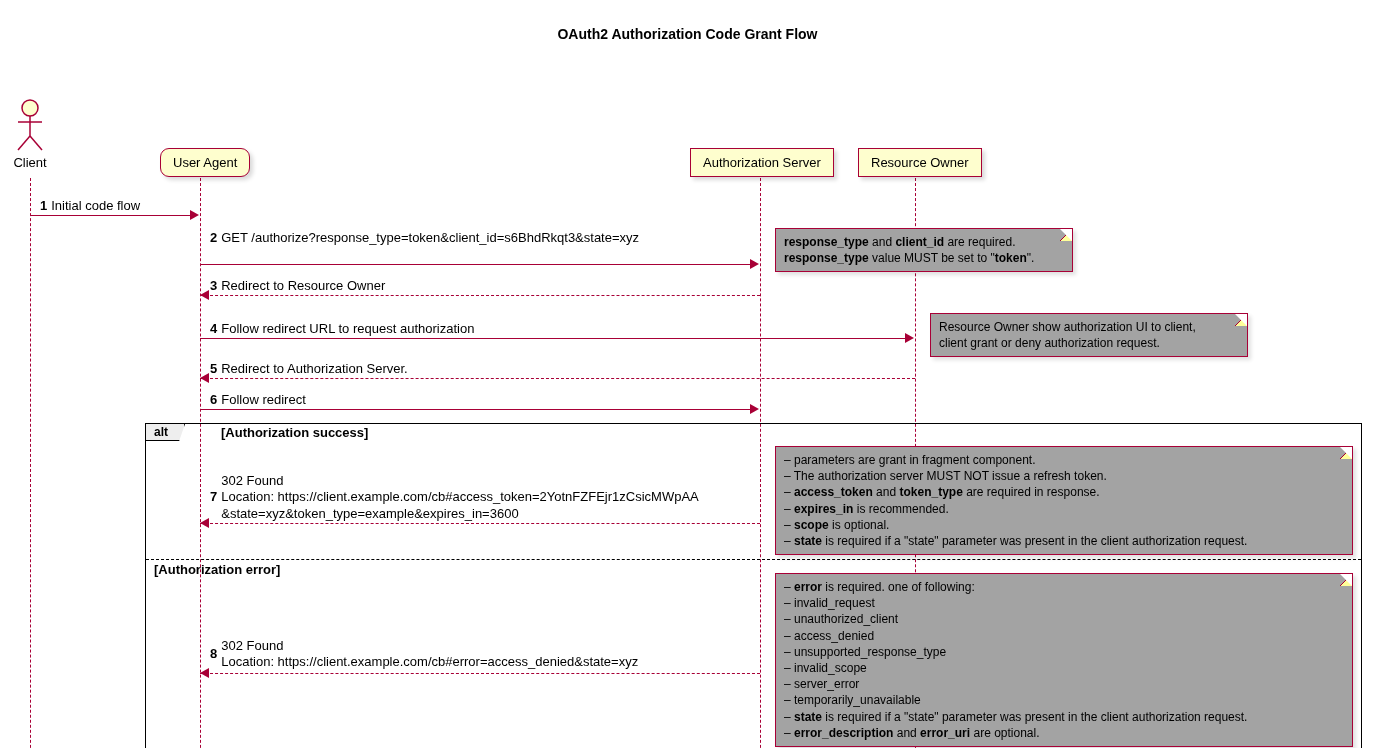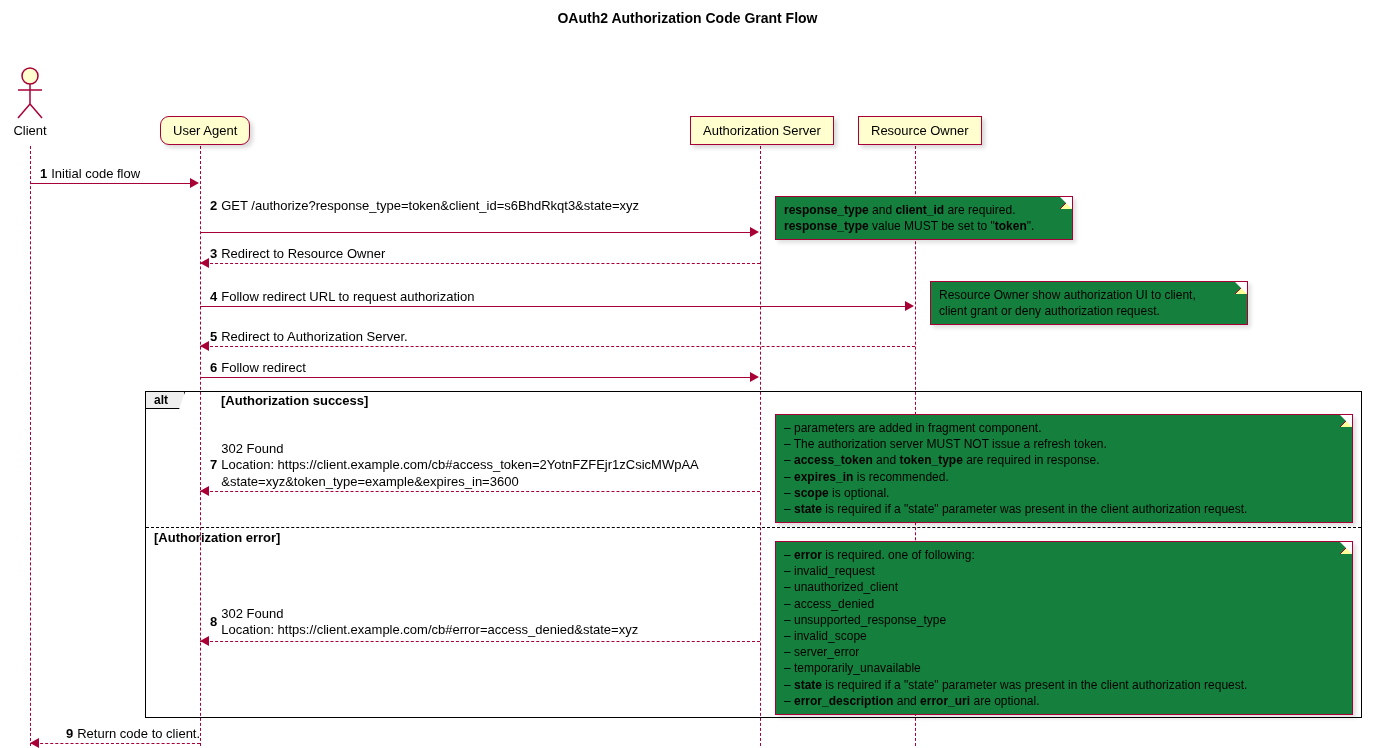--- a/index.html
+++ b/index.html
@@ -7,21 +7,21 @@
     padding: 0;
     font-family: sans-serif;
     font-size: 13px;
     background: #fff;
     color: #000;
   }
   .title {
     text-align: center;
     font-weight: bold;
     font-size: 14px;
-    padding: 10px 0;
+    padding: 26px 0;
   }
   .diagram {
     position: relative;
     width: 1375px;
     height: 720px;
   }
   .lifeline {
     position: absolute;
     top: 110px;
     bottom: 0;
@@ -57,21 +57,21 @@
   .arrow-head-r, .arrow-head-l {
     position: absolute;
     width: 0; height: 0;
     border-top: 5px solid transparent;
     border-bottom: 5px solid transparent;
   }
   .arrow-head-r { border-left: 9px solid #a80036; }
   .arrow-head-l { border-right: 9px solid #a80036; }
   .note {
     position: absolute;
-    background: #15803d;
+    background: #a3a3a3;
     border: 1px solid #a80036;
     padding: 5px 8px;
     font-size: 12px;
     line-height: 1.35;
     box-shadow: 3px 3px 4px rgba(0,0,0,0.12);
   }
   .note::after {
     content: "";
     position: absolute;
     top: 0; right: 0;
@@ -188,21 +188,21 @@
     <span class="num" style="position:relative; top:16px;">7</span><span style="display:inline-block; vertical-align:top;">
       <span>302 Found</span><br>
       <span>Location: https://client.example.com/cb#access_token=2YotnFZFEjr1zCsicMWpAA</span><br>
       <span>        &amp;state=xyz&amp;token_type=example&amp;expires_in=3600</span>
     </span>
   </div>
   <div class="arrow-line dashed" style="left:200px; top:455px; width:560px;"></div>
   <div class="arrow-head-l" style="left:200px; top:450px;"></div>
 
   <div class="note" style="left:775px; top:378px; width:560px;">
-    <span>– parameters are added in fragment component.</span><br>
+    <span>– parameters are grant in fragment component.</span><br>
     <span>– The authorization server MUST NOT issue a refresh token.</span><br>
     <span>– </span><span class="bold">access_token</span><span> and </span><span class="bold">token_type</span><span> are required in response.</span><br>
     <span>– </span><span class="bold">expires_in</span><span> is recommended.</span><br>
     <span>– </span><span class="bold">scope</span><span> is optional.</span><br>
     <span>– </span><span class="bold">state</span><span> is required if a "state" parameter was present in the client authorization request.</span>
   </div>
 
   <div class="msg" style="left:210px; top:570px;">
     <span class="num" style="position:relative; top:8px;">8</span><span style="display:inline-block; vertical-align:top;">
       <span>302 Found</span><br>

